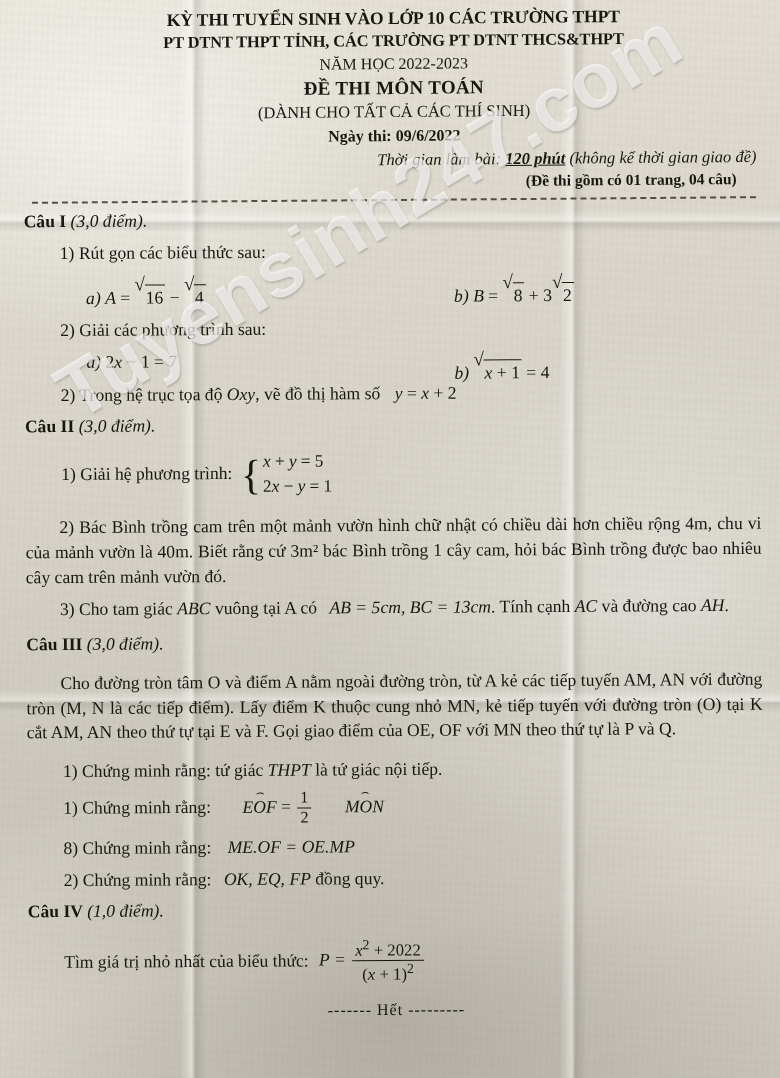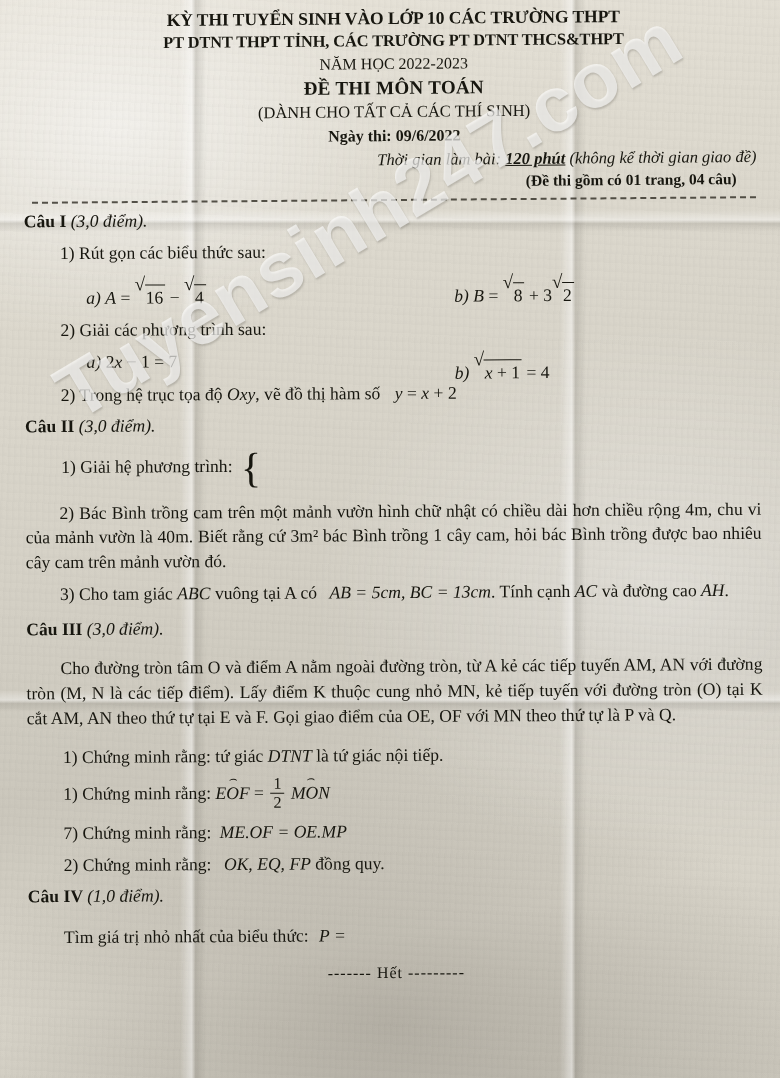--- a/index.html
+++ b/index.html
@@ -233,20 +233,21 @@
   }
   .system .eqs {
     display: inline-block;
     line-height: 1.45;
     font-size: 17.2px;
   }
   .arcbar {
     display: inline-block;
     position: relative;
     padding-top: 2px;
+    margin-left: 27px;
   }
   .arcbar::before {
     content: "\2322";
     position: absolute;
     left: 0;
     right: 0;
     top: -9px;
     text-align: center;
     font-size: 13px;
   }
@@ -357,20 +358,24 @@
 
       <div class="q-head">
         <span>Câu II</span>
         <span class="pts">(3,0 điểm).</span>
       </div>
 
       <div class="para indent1" style="margin-top:12px;">
         <span>1) Giải hệ phương trình:</span>
         <span class="system">
           <span class="brace">{</span>
+          <span class="eqs">
+            <span class="m" style="display:block;">x<span class="upr"> + </span>y<span class="upr"> = 5</span></span>
+            <span class="m" style="display:block;"><span class="upr">2</span>x<span class="upr"> − </span>y<span class="upr"> = 1</span></span>
+          </span>
         </span>
       </div>
 
       <div class="para justify" style="margin-top:14px;">
         <span style="display:inline-block;width:34px;"></span><span>2) Bác Bình trồng cam trên một mảnh vườn hình chữ nhật có chiều dài hơn chiều rộng 4m, chu vi của mảnh vườn là 40m. Biết rằng cứ 3m² bác Bình trồng 1 cây cam, hỏi bác Bình trồng được bao nhiêu cây cam trên mảnh vườn đó.</span>
       </div>
 
       <div class="para justify">
         <span style="display:inline-block;width:34px;"></span><span>3) Cho tam giác</span>
         <span class="m">ABC</span>
@@ -385,53 +390,57 @@
         <span>Câu III</span>
         <span class="pts">(3,0 điểm).</span>
       </div>
 
       <div class="para justify" style="margin-top:14px;">
         <span style="display:inline-block;width:34px;"></span><span>Cho đường tròn tâm O và điểm A nằm ngoài đường tròn, từ A kẻ các tiếp tuyến AM, AN với đường tròn (M, N là các tiếp điểm). Lấy điểm K thuộc cung nhỏ MN, kẻ tiếp tuyến với đường tròn (O) tại K cắt AM, AN theo thứ tự tại E và F. Gọi giao điểm của OE, OF với MN theo thứ tự là P và Q.</span>
       </div>
 
       <div class="para indent1" style="margin-top:14px;">
         <span>1) Chứng minh rằng: tứ giác</span>
-        <span class="m">DTNT</span>
+        <span class="m">THPT</span>
         <span>là tứ giác nội tiếp.</span>
       </div>
 
       <div class="para indent1">
         <span>1) Chứng minh rằng:</span>
         <span class="m arcbar">EOF</span>
         <span>=</span>
         <span class="frac">
           <span class="num">1</span>
           <span class="den">2</span>
         </span>
         <span class="m arcbar">MON</span>
       </div>
 
       <div class="para indent1">
-        <span>7) Chứng minh rằng:</span>
-        <span class="m" style="margin-left:4px;">ME.OF = OE.MP</span>
+        <span>8) Chứng minh rằng:</span>
+        <span class="m" style="margin-left:12px;">ME.OF = OE.MP</span>
       </div>
 
       <div class="para indent1">
         <span>2) Chứng minh rằng:</span>
         <span class="m" style="margin-left:8px;">OK, EQ, FP</span>
         <span>đồng quy.</span>
       </div>
 
       <div class="q-head" style="margin-top:6px;">
         <span>Câu IV</span>
         <span class="pts">(1,0 điểm).</span>
       </div>
 
       <div class="para indent1" style="margin-top:16px;">
         <span>Tìm giá trị nhỏ nhất của biểu thức:</span>
         <span class="m" style="margin-left:6px;">P =</span>
+        <span class="frac" style="font-size:0.95em;">
+          <span class="num m">x<sup class="upr">2</sup><span class="upr"> + 2022</span></span>
+          <span class="den m"><span class="upr">(</span>x<span class="upr"> + 1)</span><sup class="upr">2</sup></span>
+        </span>
       </div>
 
       <div class="footer-line">------- Hết ---------</div>
 
     </div>
   </div>
 </div>
 
 </body></html>

